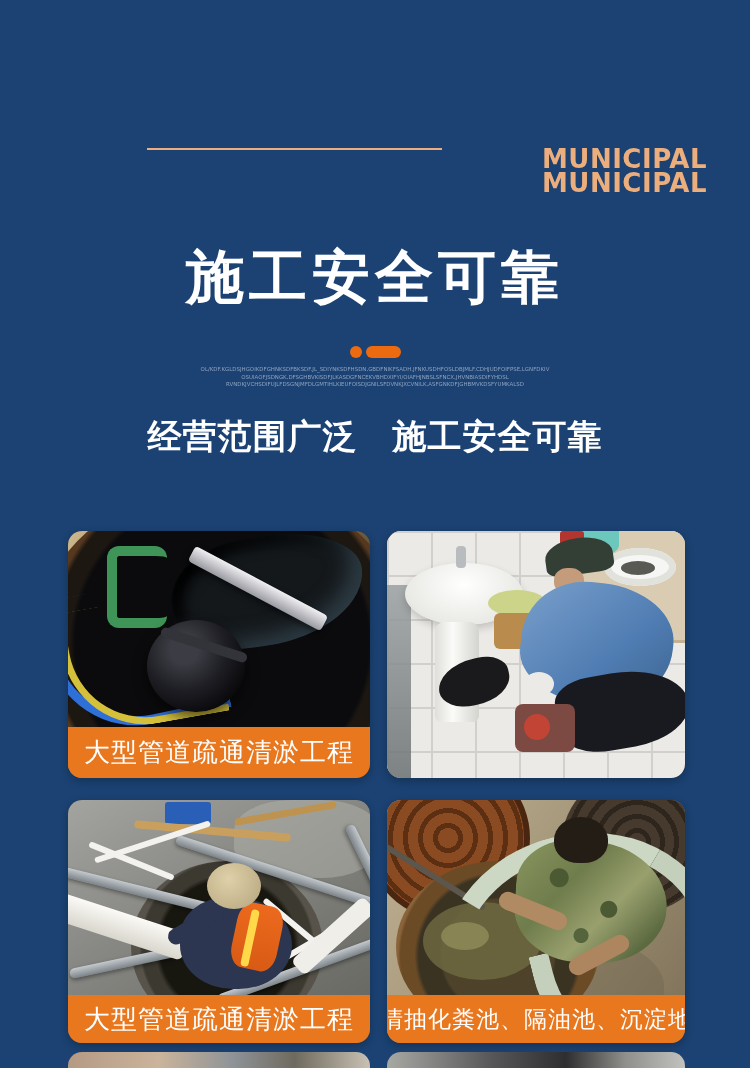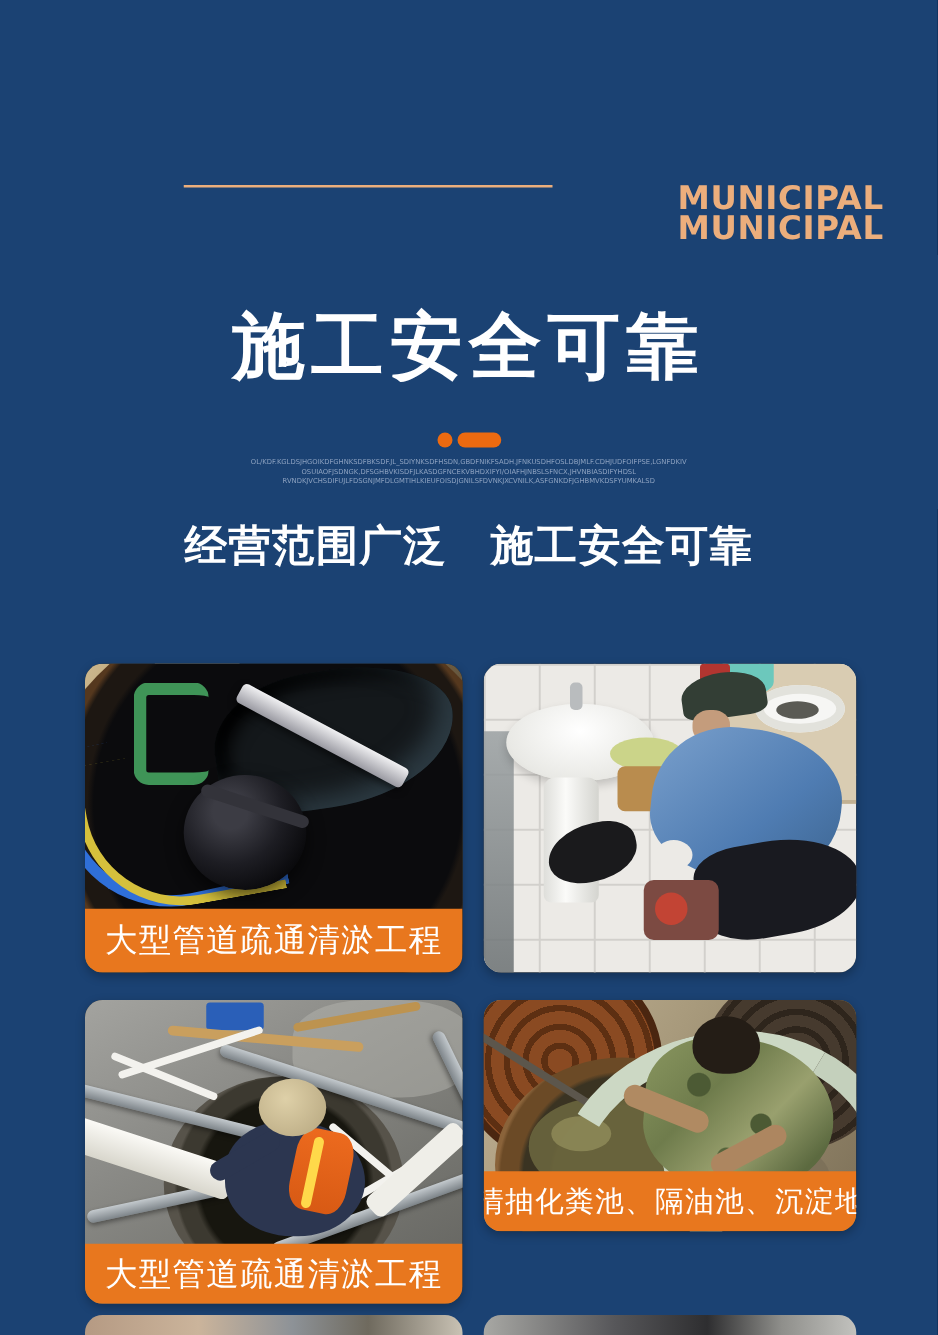--- a/index.html
+++ b/index.html
@@ -39,21 +39,21 @@
   .subtitle{
     left:0;top:414px;width:100%;text-align:center;color:#FFFFFF;
     font-size:34px;font-weight:700;letter-spacing:1px;
   }
 
   
   .card{position:absolute;border-radius:14px;overflow:hidden;background:#22211e;box-shadow:0 3px 8px rgba(0,0,0,.25);}
   #card1{left:68px; top:531px;width:302px;height:247px;}
   #card2{left:387px;top:531px;width:298px;height:247px;}
   #card3{left:68px; top:800px;width:302px;height:243px;}
-  #card4{left:387px;top:800px;width:298px;height:185px;}
+  #card4{left:387px;top:800px;width:298px;height:243px;}
   .photo{position:absolute;inset:0;overflow:hidden;}
   .photo div{position:absolute;}
   .card-label{
     position:absolute;left:0;right:0;bottom:0;background:#E8771E;
     display:flex;align-items:center;justify-content:center;
     color:#FFFFFF;font-size:26px;letter-spacing:1px;white-space:nowrap;
   }
   #card1 .card-label,#card2 .card-label{height:51px;}
   #card3 .card-label,#card4 .card-label{height:48px;}
   #card4 .card-label{font-size:23px;}

